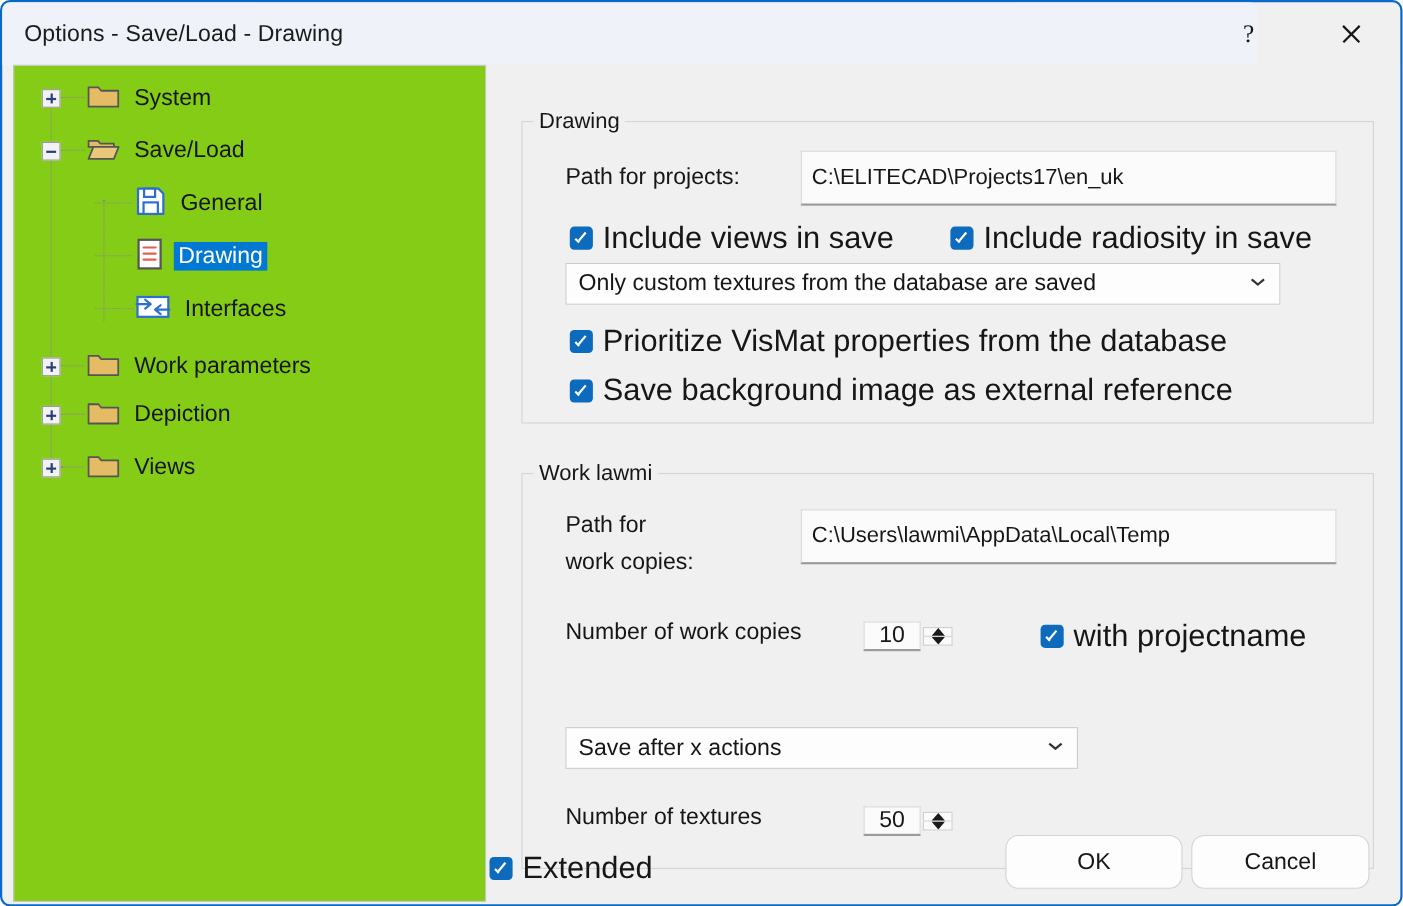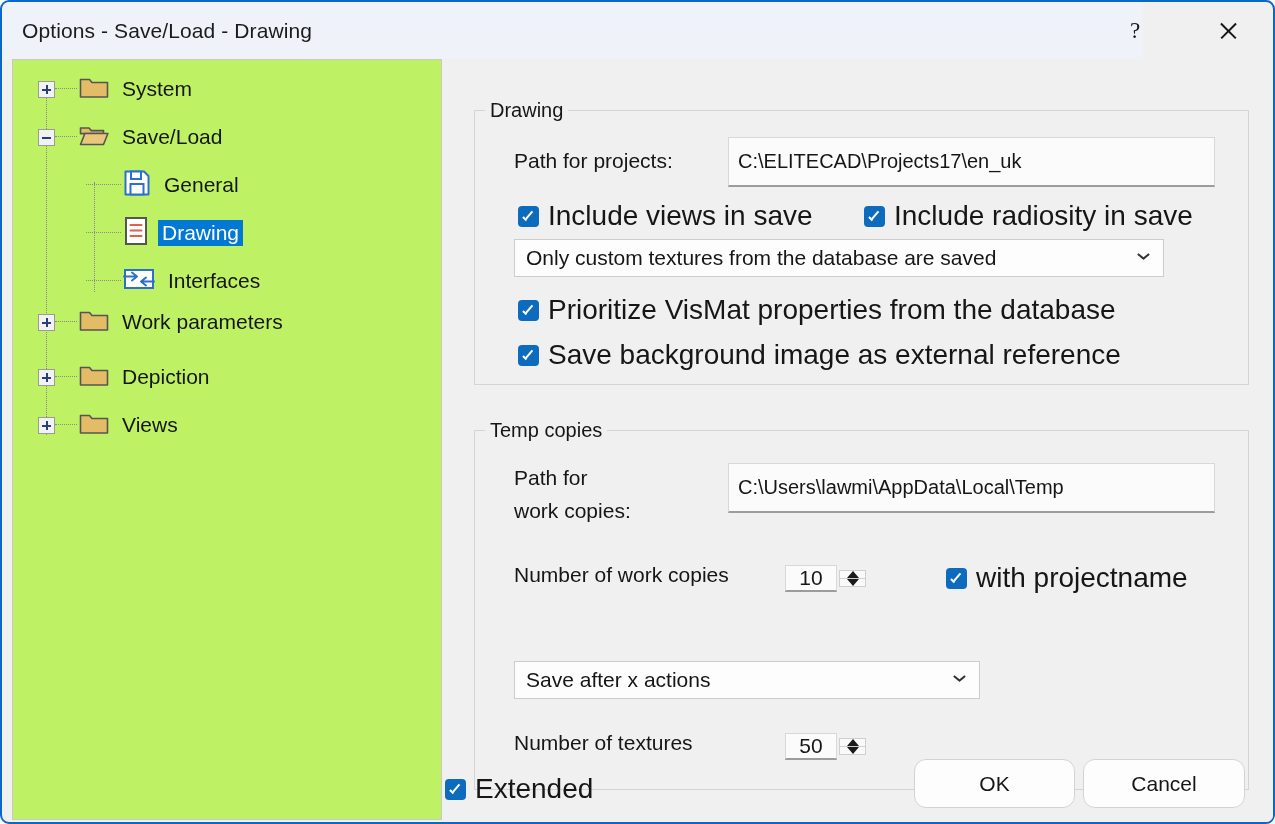--- a/index.html
+++ b/index.html
@@ -81,21 +81,21 @@
   .glyph-x::before { transform: rotate(45deg); }
   .glyph-x::after  { transform: rotate(-45deg); }
 
   
   .tree-panel {
     position: absolute;
     left: 10px;
     top: 57px;
     width: 430px;
     height: 761px;
-    background: #bef264;
+    background: #84cc16;
     border: 1px solid #c8c8c8;
     box-sizing: border-box;
     overflow: hidden;
   }
   .tree-row {
     position: absolute;
     left: 0;
     height: 34px;
     display: flex;
     align-items: center;
@@ -441,21 +441,21 @@
       <span class="ticon">
         <svg width="32" height="26" viewBox="0 0 32 26">
           <rect x="2" y="4" width="28" height="18" fill="#ffffff" stroke="#2c6fd0" stroke-width="2"></rect>
           <path d="M1 10.5h13M9 6.5l5 4-5 4" fill="none" stroke="#2c6fd0" stroke-width="2" stroke-linecap="round" stroke-linejoin="round"></path>
           <path d="M31 15.5h-13M23 11.5l-5 4 5 4" fill="none" stroke="#2c6fd0" stroke-width="2" stroke-linecap="round" stroke-linejoin="round"></path>
         </svg>
       </span>
       <span class="tree-label">Interfaces</span>
     </div>
 
-    <div class="tree-row" style="top:245px; left:25px;">
+    <div class="tree-row" style="top:256px; left:25px;">
       <span class="expander plus"></span>
       <span class="dots-h"></span>
       <span class="ticon">
         <svg width="30" height="24" viewBox="0 0 30 24">
           <path d="M1.5 4.5h9l2.5 3h15.5v14.5H1.5z" fill="#e3bc65" stroke="#555" stroke-width="1.6" stroke-linejoin="round"></path>
         </svg>
       </span>
       <span class="tree-label">Work parameters</span>
     </div>
 
@@ -511,21 +511,21 @@
         <span class="cbx-label">Prioritize VisMat properties from the database</span>
       </div>
 
       <div class="cbx" style="left:43px; top:228px;">
         <span class="box"></span>
         <span class="cbx-label">Save background image as external reference</span>
       </div>
     </div>
 
     <div class="groupbox" id="gb-workcopies">
-      <span class="gb-title">Temp copies</span>
+      <span class="gb-title">Work lawmi</span>
 
       <span class="field-label" style="left:39px; top:35px;">Path for</span>
       <span class="field-label" style="left:39px; top:68px;">work copies:</span>
 
       <div class="textbox" style="left:253px; top:32px; width:487px; height:50px;">C:\Users\lawmi\AppData\Local\Temp</div>
 
       <span class="field-label" style="left:39px; top:132px;">Number of work copies</span>
 
       <div class="spinner" style="left:310px; top:126px;">
         <span class="sp-text">10</span>

